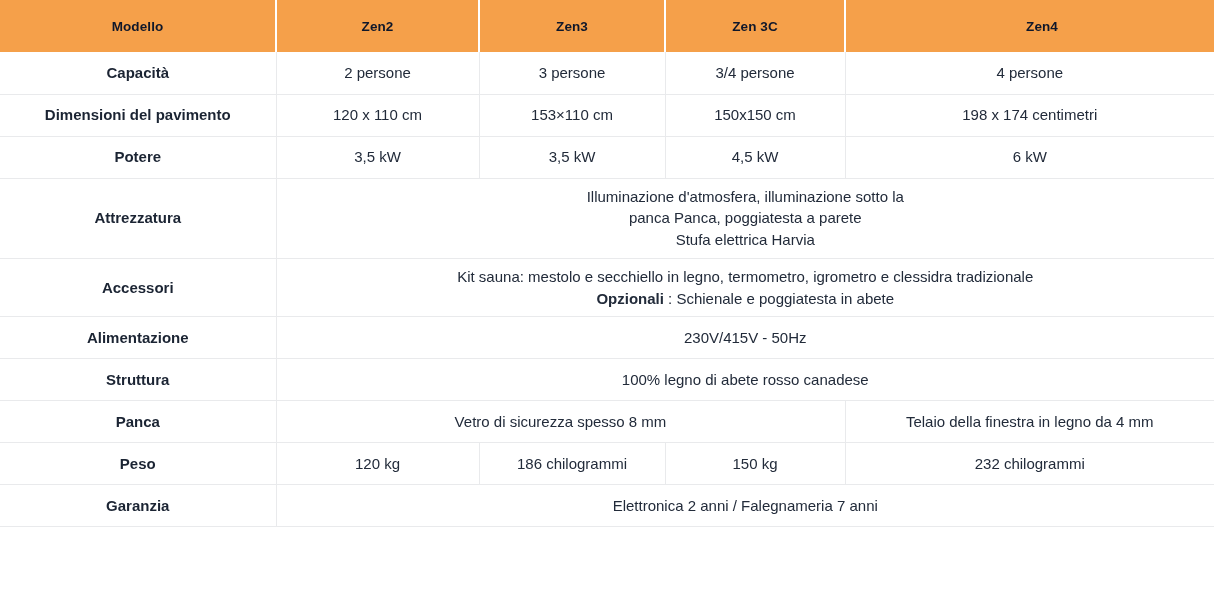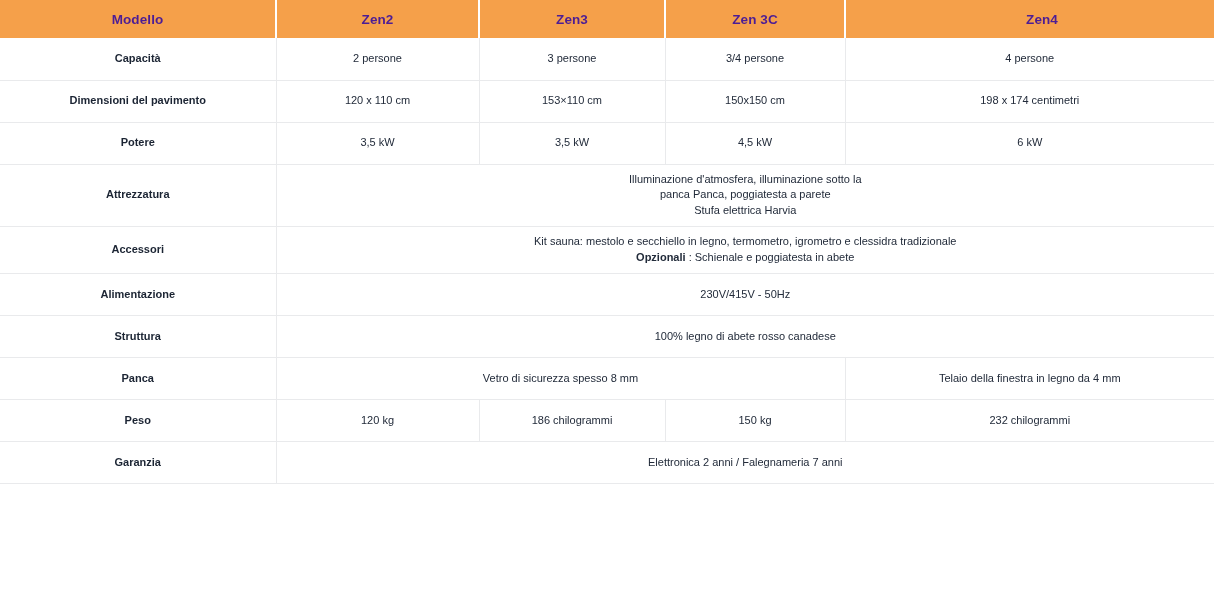--- a/index.html
+++ b/index.html
@@ -24,24 +24,24 @@
   }
 
   .comparison-table col.col-label  { width: 276px; }
   .comparison-table col.col-zen2   { width: 203px; }
   .comparison-table col.col-zen3   { width: 186px; }
   .comparison-table col.col-zen3c  { width: 180px; }
   .comparison-table col.col-zen4   { width: 369px; }
 
   thead th {
     background: #f5a04a;
-    color: #4c1d95;
+    color: #0f172a;
     font-weight: bold;
     font-size: 13.5px;
-    height: 38px;
+    height: 52px;
     padding: 0 6px;
     text-align: center;
     vertical-align: middle;
     border-right: 2px solid #ffffff;
     box-sizing: border-box;
     letter-spacing: 0.1px;
   }
   thead th:last-child {
     border-right: none;
     padding-left: 30px;
@@ -49,21 +49,21 @@
 
   tbody td {
     height: 42px;
     padding: 7px 8px;
     text-align: center;
     vertical-align: middle;
     border-bottom: 1px solid #e9eaec;
     border-right: 1px solid #e9eaec;
     box-sizing: border-box;
     color: #222b3a;
-    font-size: 11px;
+    font-size: 15px;
     line-height: 1.45;
   }
   tbody td:last-child {
     border-right: none;
   }
 
   tbody td.label-cell {
     font-weight: bold;
     color: #1b2433;
     text-align: center;

